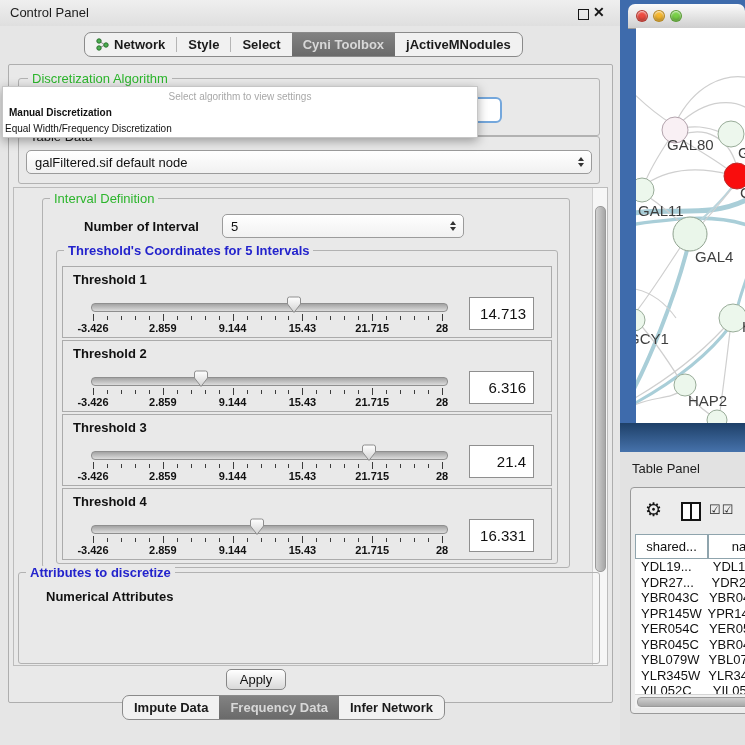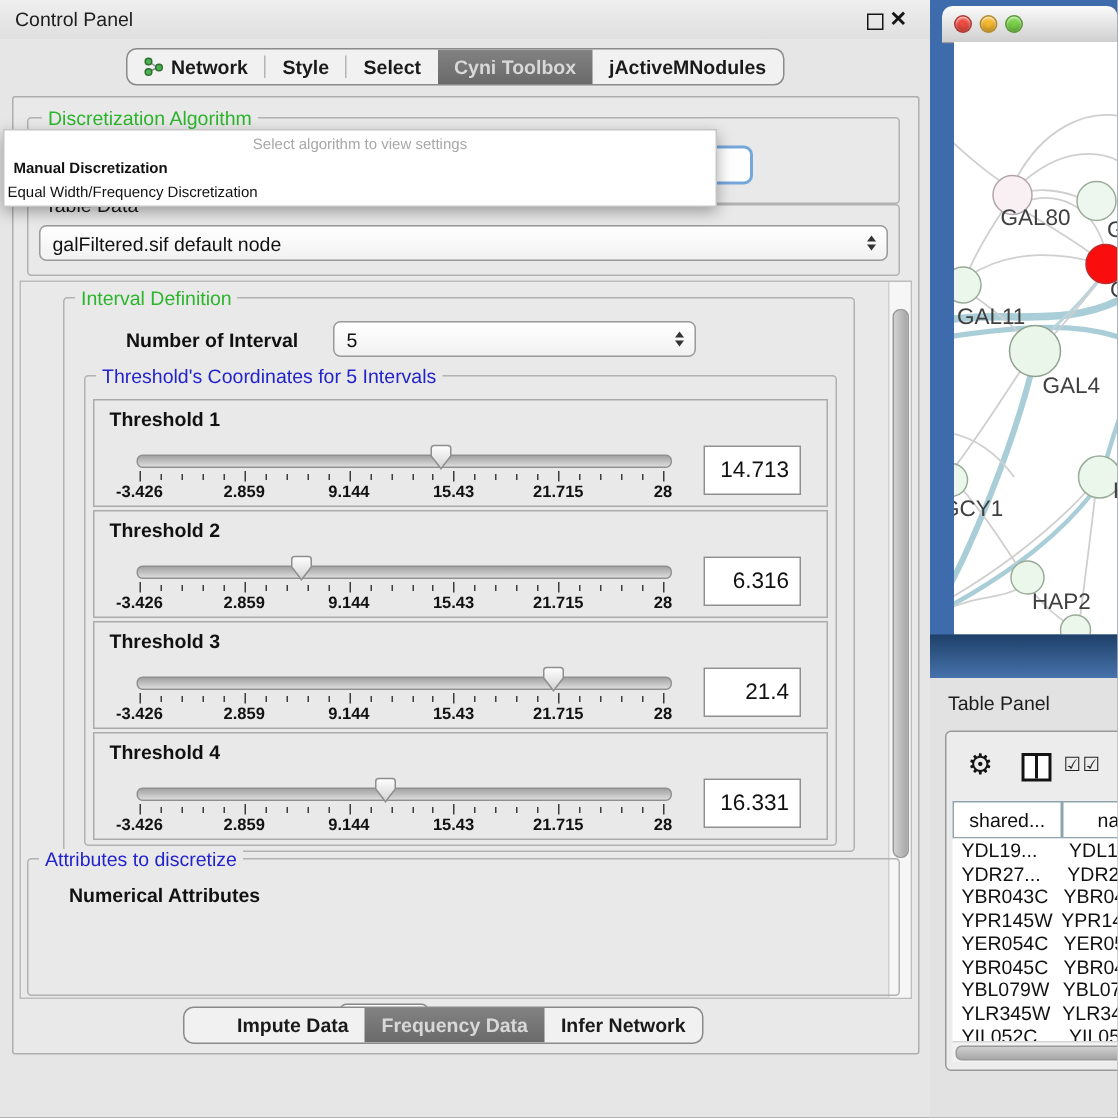--- a/index.html
+++ b/index.html
@@ -13,21 +13,21 @@
   .close-ic{left:593px;top:4px;font-size:14px;font-weight:bold;color:#151515;}
   .tabbar{display:flex;border:1px solid #8a8a8a;border-radius:7px;overflow:hidden;
           background:#f1f1f1;height:23px;font-size:13px;font-weight:bold;align-items:stretch;}
   .tabseg{padding:0 11px;line-height:23px;color:#1a1a1a;white-space:nowrap;display:flex;align-items:center;gap:5px;}
   .tabseg.sel{background:linear-gradient(#828282,#6a6a6a);color:#d8d8d8;}
   .tabsep{width:1px;background:#b5b5b5;margin:4px 0;}
   #outer-box{left:8px;top:64px;width:603px;height:637px;border:1px solid #aeaeae;border-radius:2px;background:#e9e9e9;}
   .grp{border:1px solid #b2b2b2;border-radius:3px;}
   .grp-label{font-size:13px;background:#e9e9e9;padding:0 4px;line-height:13px;white-space:nowrap;}
   .lbl-green{color:#2cb52c;}
-  .lbl-blue{color:#2323cc;}
+  .lbl-blue{color:#2323cc;font-weight:bold;}
   .combo{background:linear-gradient(#ffffff,#f1f1f1);border:1px solid #9b9b9b;border-radius:5px;
          font-size:13px;display:flex;align-items:center;padding-left:8px;}
   .spin{position:absolute;right:7px;top:50%;transform:translateY(-50%);display:flex;flex-direction:column;align-items:center;gap:2px;}
   .tri-up{width:0;height:0;border-left:3.5px solid transparent;border-right:3.5px solid transparent;border-bottom:4.5px solid #333;}
   .tri-dn{width:0;height:0;border-left:3.5px solid transparent;border-right:3.5px solid transparent;border-top:4.5px solid #333;}
   #algo-focus{left:26px;top:97px;width:472px;height:22px;border:2px solid #74a7dc;border-radius:6px;background:#fff;z-index:4;}
   #popup{left:2px;top:86px;width:474px;height:50px;background:#fff;border:1px solid #c6c6c6;
          box-shadow:0 3px 10px rgba(0,0,0,.35);z-index:6;font-size:10px;}
   .pop-ph{color:#a8a8a8;text-align:center;height:17px;line-height:17px;margin-top:1px;}
   .pop-i1{font-weight:bold;padding-left:6px;height:16px;line-height:16px;}
@@ -342,21 +342,21 @@
         <div class="valbox">16.331</div>
       </div>
     </div>
 
   <div class="abs grp" style="left:18px;top:572px;width:580px;height:90px;"></div>
   <div class="abs grp-label lbl-blue" style="left:26px;top:566px;">Attributes to discretize</div>
   <div class="abs" style="left:46px;top:589px;font-size:13px;font-weight:bold;">Numerical Attributes</div>
 
   <div class="abs btn" style="left:226px;top:669px;width:58px;height:19px;line-height:19px;">Apply</div>
 
-  <div class="abs tabbar" style="left:122px;top:671px;padding-left:24px;">
+  <div class="abs tabbar" style="left:122px;top:695px;">
     <div class="tabseg">
         <span>Impute Data</span>
       </div>
     <div class="tabseg sel">
         <span>Frequency Data</span>
       </div>
     <div class="tabseg">
         <span>Infer Network</span>
       </div>
   </div>

